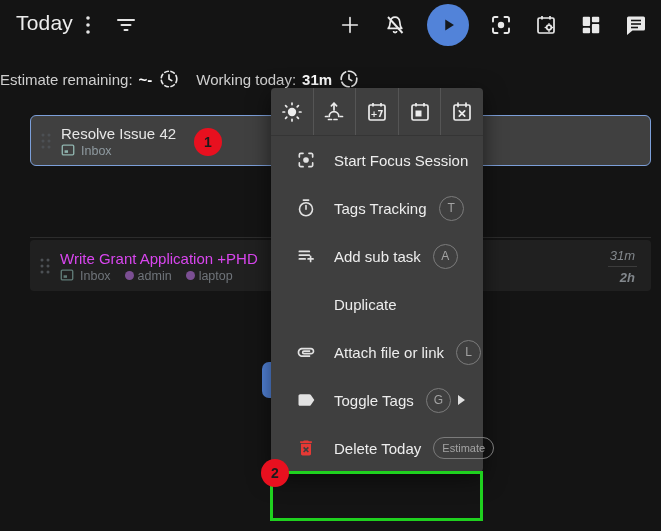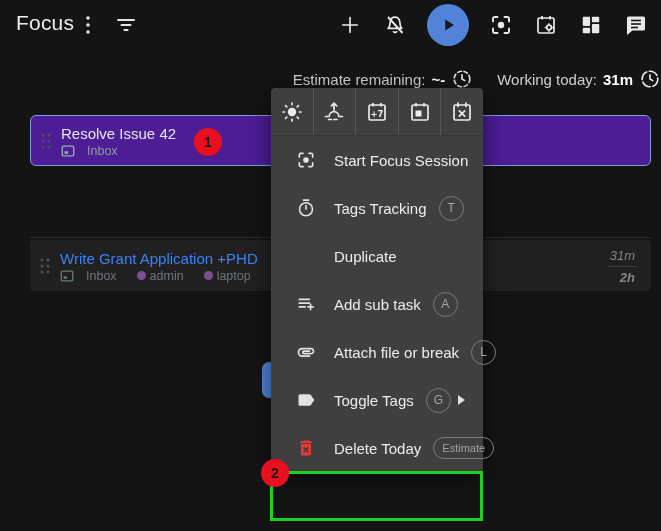--- a/index.html
+++ b/index.html
@@ -16,34 +16,34 @@
   .page-title { position:absolute; left:16px; top:11px; font-size:21px; color:#ececec; letter-spacing:.2px; }
   .hdr-icon-btn { position:absolute; top:12px; width:28px; height:26px; display:flex; align-items:center; justify-content:center; color:#e4e4e4; cursor:pointer; }
   .kebab { left:74px; }
   .filter { left:112px; }
 
   .toolbar { position:absolute; top:3px; right:12px; height:44px; display:flex; align-items:center; gap:19px; }
   .tb-btn { width:26px; height:26px; display:flex; align-items:center; justify-content:center; color:#e9e9e9; cursor:pointer; }
   .fab { width:42px; height:42px; border-radius:50%; background:#5283d9; display:flex; align-items:center; justify-content:center; cursor:pointer; }
 
   
-  .summary { position:absolute; top:68px; left:0; right:0; display:flex; justify-content:flex-end; align-items:center; gap:24px; font-size:15px; color:#cfcfcf; }
+  .summary { position:absolute; top:68px; left:0; right:0; display:flex; justify-content:flex-start; align-items:center; gap:16px; font-size:15px; color:#cfcfcf; }
   .sum-group { display:flex; align-items:center; gap:6px; }
   .sum-val { font-weight:bold; color:#ffffff; }
   .sum-ico { color:#e8e8e8; }
 
   
   .task { position:absolute; left:30px; width:621px; height:51px; border-radius:6px; display:flex; align-items:center; z-index:1; }
-  .task-1 { top:115px; background:#4c1d95; border:1px solid #7c9fd9; }
+  .task-1 { top:115px; background:#404040; border:1px solid #7c9fd9; }
   .task-2 { top:240px; background:#202020; border-radius:4px; }
   .drag-handle { width:30px; display:flex; justify-content:center; color:#4c5054; cursor:grab; }
   .task-body { display:flex; flex-direction:column; gap:2px; padding-top:1px; }
   .task-title { font-size:15px; color:#e6e6e6; line-height:17px; }
-  .task-2 .task-title { color:#3b82f6; }
-  .task-meta { display:flex; align-items:center; gap:12px; font-size:12.5px; color:#8f9aa0; }
+  .task-2 .task-title { color:#d946ef; }
+  .task-meta { display:flex; gap:6px; font-size:12.5px; color:#8f9aa0; }
   .task-2 .task-meta { color:#6f747a; }
   .proj-ico { color:#8fb3ad; }
   .task-2 .proj-ico { color:#5f7a76; }
   .tag { display:flex; align-items:center; gap:4px; margin-left:8px; }
   .tag-dot { width:9px; height:9px; border-radius:50%; background:#7b4f93; }
   .task-times { margin-left:auto; padding-right:14px; text-align:right; font-style:italic; font-size:13px; color:#82878c; }
   .task-times .spent { border-bottom:1px solid #3c3c3c; padding:2px 2px 3px; }
   .task-times .est { padding:3px 2px 0;font-weight:bold; }
   .list-divider { position:absolute; left:30px; top:237px; width:621px; height:1px; background:#2c2c2c; }
 
@@ -68,21 +68,21 @@
   .ann-circle { width:28px; height:28px; border-radius:50%; background:#e8101f; color:#1b1b1b; font-weight:bold; font-size:14px; display:flex; align-items:center; justify-content:center; }
   .ann-1 { left:194px; top:128px; }
   .ann-2 { left:261px; top:459px; }
   .ann-green-box { left:270px; top:471px; width:213px; height:50px; border:3px solid #1fd11f; }
 </style>
 </head>
 <body>
 
 <div class="screen">
 
-  <div class="page-title">Focus</div>
+  <div class="page-title">Today</div>
   <div class="hdr-icon-btn kebab">
     <span>
       <svg width="18" height="22" viewBox="0 0 18 22">
           <g fill="currentColor">
             <circle cx="9" cy="4" r="1.8"></circle>
             <circle cx="9" cy="11" r="1.8"></circle>
             <circle cx="9" cy="18" r="1.8"></circle>
           </g>
         </svg>
     </span>
@@ -344,45 +344,45 @@
             <circle cx="12" cy="13.5" r="7.8"></circle>
             <line x1="12" y1="13.5" x2="12" y2="9"></line>
           </svg>
       </span>
       <span class="mi-label">Tags Tracking</span>
       <span class="key-badge">T</span>
     </div>
 
 
     <div class="menu-item">
-      <span class="mi-ico"></span>
-      <span class="mi-label">Duplicate</span>
-    </div>
-
-    <div class="menu-item">
       <span class="mi-ico">
         <svg width="20" height="20" viewBox="0 0 24 24" fill="none" stroke="currentColor" stroke-width="2" stroke-linecap="round">
             <line x1="4" y1="6.5" x2="16" y2="6.5"></line>
             <line x1="4" y1="11" x2="16" y2="11"></line>
             <line x1="4" y1="15.5" x2="11" y2="15.5"></line>
             <line x1="17.5" y1="12.5" x2="17.5" y2="18.5"></line>
             <line x1="14.5" y1="15.5" x2="20.5" y2="15.5"></line>
           </svg>
       </span>
       <span class="mi-label">Add sub task</span>
       <span class="key-badge">A</span>
     </div>
 
     <div class="menu-item">
+      <span class="mi-ico"></span>
+      <span class="mi-label">Duplicate</span>
+    </div>
+
+    <div class="menu-item">
       <span class="mi-ico">
         <svg width="20" height="20" viewBox="0 0 24 24">
             <path d="M2 12.5C2 9.46 4.46 7 7.5 7H18c2.21 0 4 1.79 4 4s-1.79 4-4 4H9.5a2.5 2.5 0 0 1 0-5H17v2H9.41c-.55 0-.55 1 0 1H18c1.1 0 2-.9 2-2s-.9-2-2-2H7.5C5.57 9 4 10.57 4 12.5S5.57 16 7.5 16H17v2H7.5C4.46 18 2 15.54 2 12.5z" fill="currentColor"></path>
           </svg>
       </span>
-      <span class="mi-label">Attach file or break</span>
+      <span class="mi-label">Attach file or link</span>
       <span class="key-badge">L</span>
     </div>
 
     <div class="menu-item">
       <span class="mi-ico">
         <svg width="20" height="20" viewBox="0 0 24 24">
             <path d="M17.63 5.84C17.27 5.33 16.67 5 16 5L5 5.01C3.9 5.01 3 5.9 3 7v10c0 1.1.9 1.99 2 1.99L16 19c.67 0 1.27-.33 1.63-.84L22 12l-4.37-6.16z" fill="currentColor"></path>
           </svg>
       </span>
       <span class="mi-label">Toggle Tags</span>

